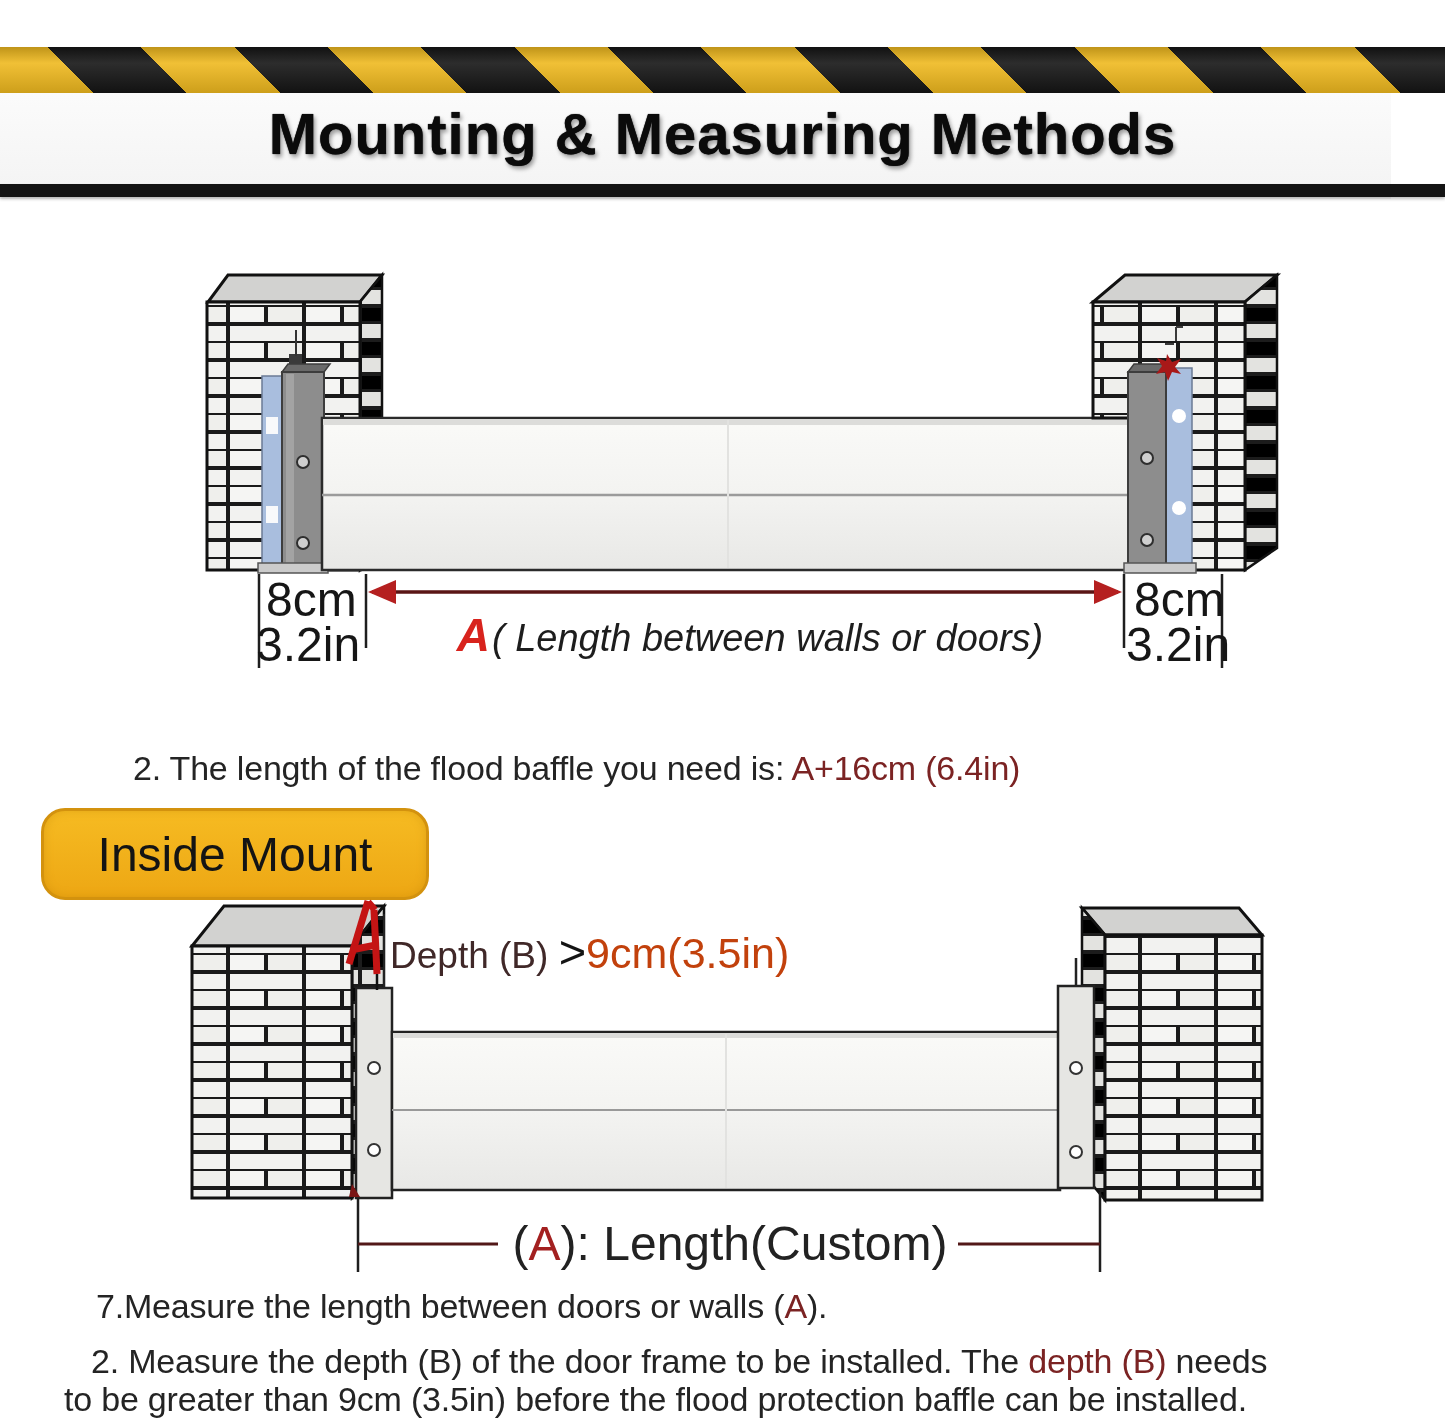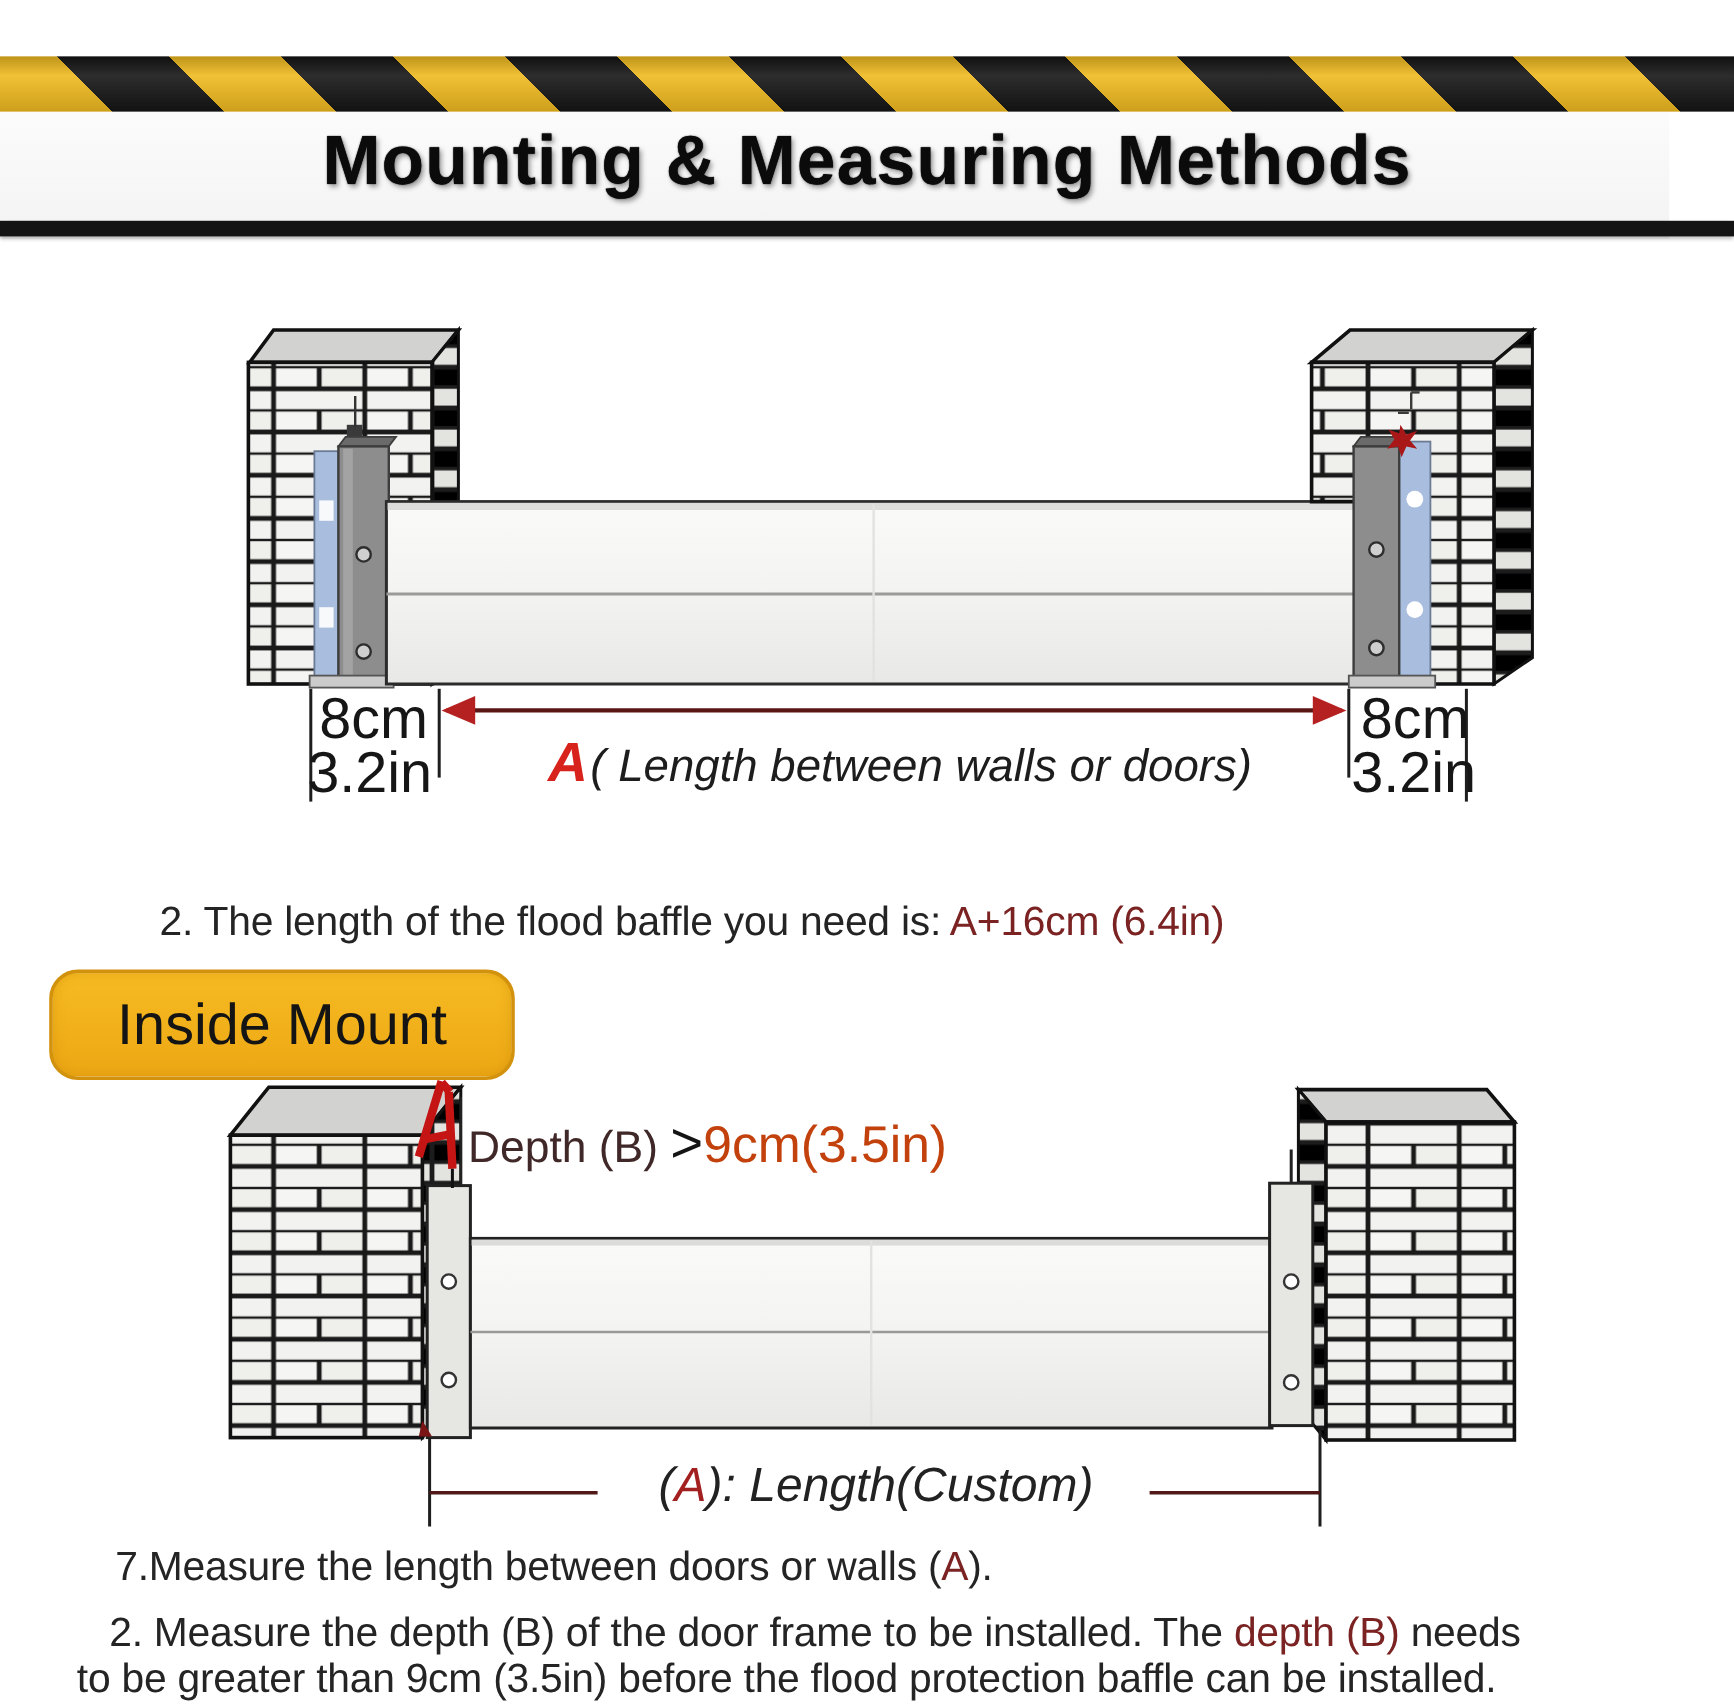--- a/index.html
+++ b/index.html
@@ -45,21 +45,21 @@
   .o-alabel{left:380px;top:608px;width:740px;text-align:center;font-size:38px;color:#1d1d1d;font-style:italic;}
   .a-big{font-size:46px;font-weight:bold;color:#d8231d;padding-right:2px;}
   .step{font-size:34px;letter-spacing:-0.2px;color:#242424;}
   .os1{left:133px;top:694px;}
   .os2{left:133px;top:749px;}
   .maroon{color:#7b2323;}
   .depth-label{left:390px;top:924px;}
   .depth-p1{font-size:37px;color:#402828;}
   .depth-gt{font-size:47px;color:#141414;}
   .depth-p2{font-size:43px;color:#c2410c;}
-  .a-dim{left:505px;top:1216px;width:450px;text-align:center;font-size:40px;color:#222;font-style:italic;}
+  .a-dim{left:505px;top:1216px;width:450px;text-align:center;font-size:48px;color:#222;}
   .a-dim .red{color:#a32020;}
   .is1{left:96px;top:1287px;}
   .is2a{left:91px;top:1342px;}
   .is2b{left:64px;top:1380px;}
 </style>
 </head>
 <body>
 
 <div class="stage">
 

